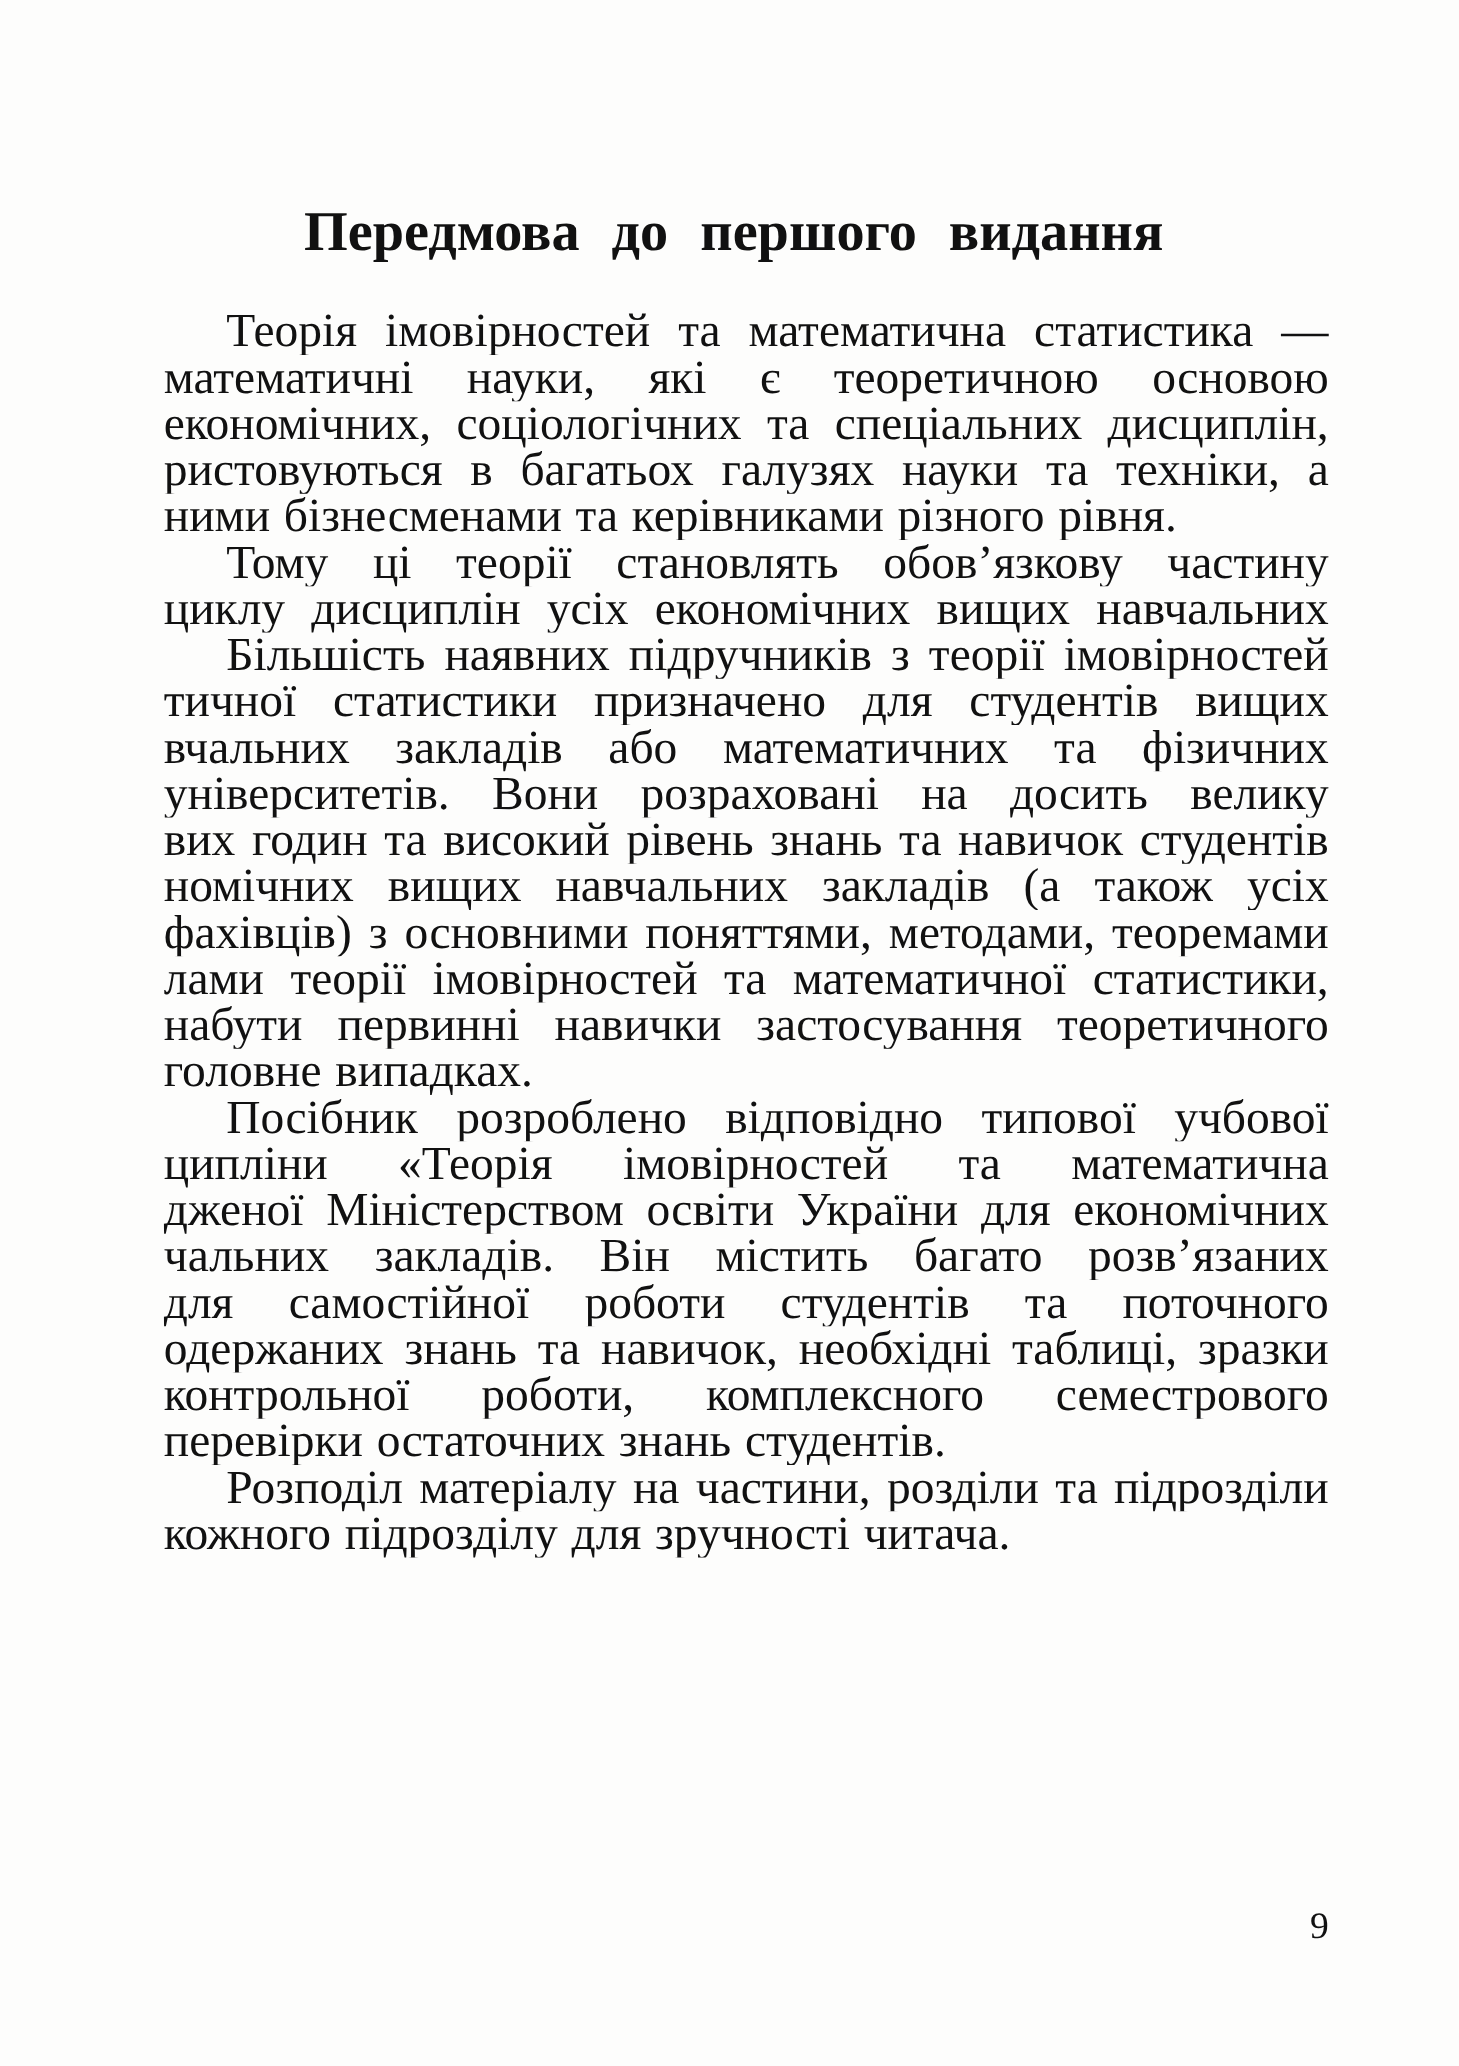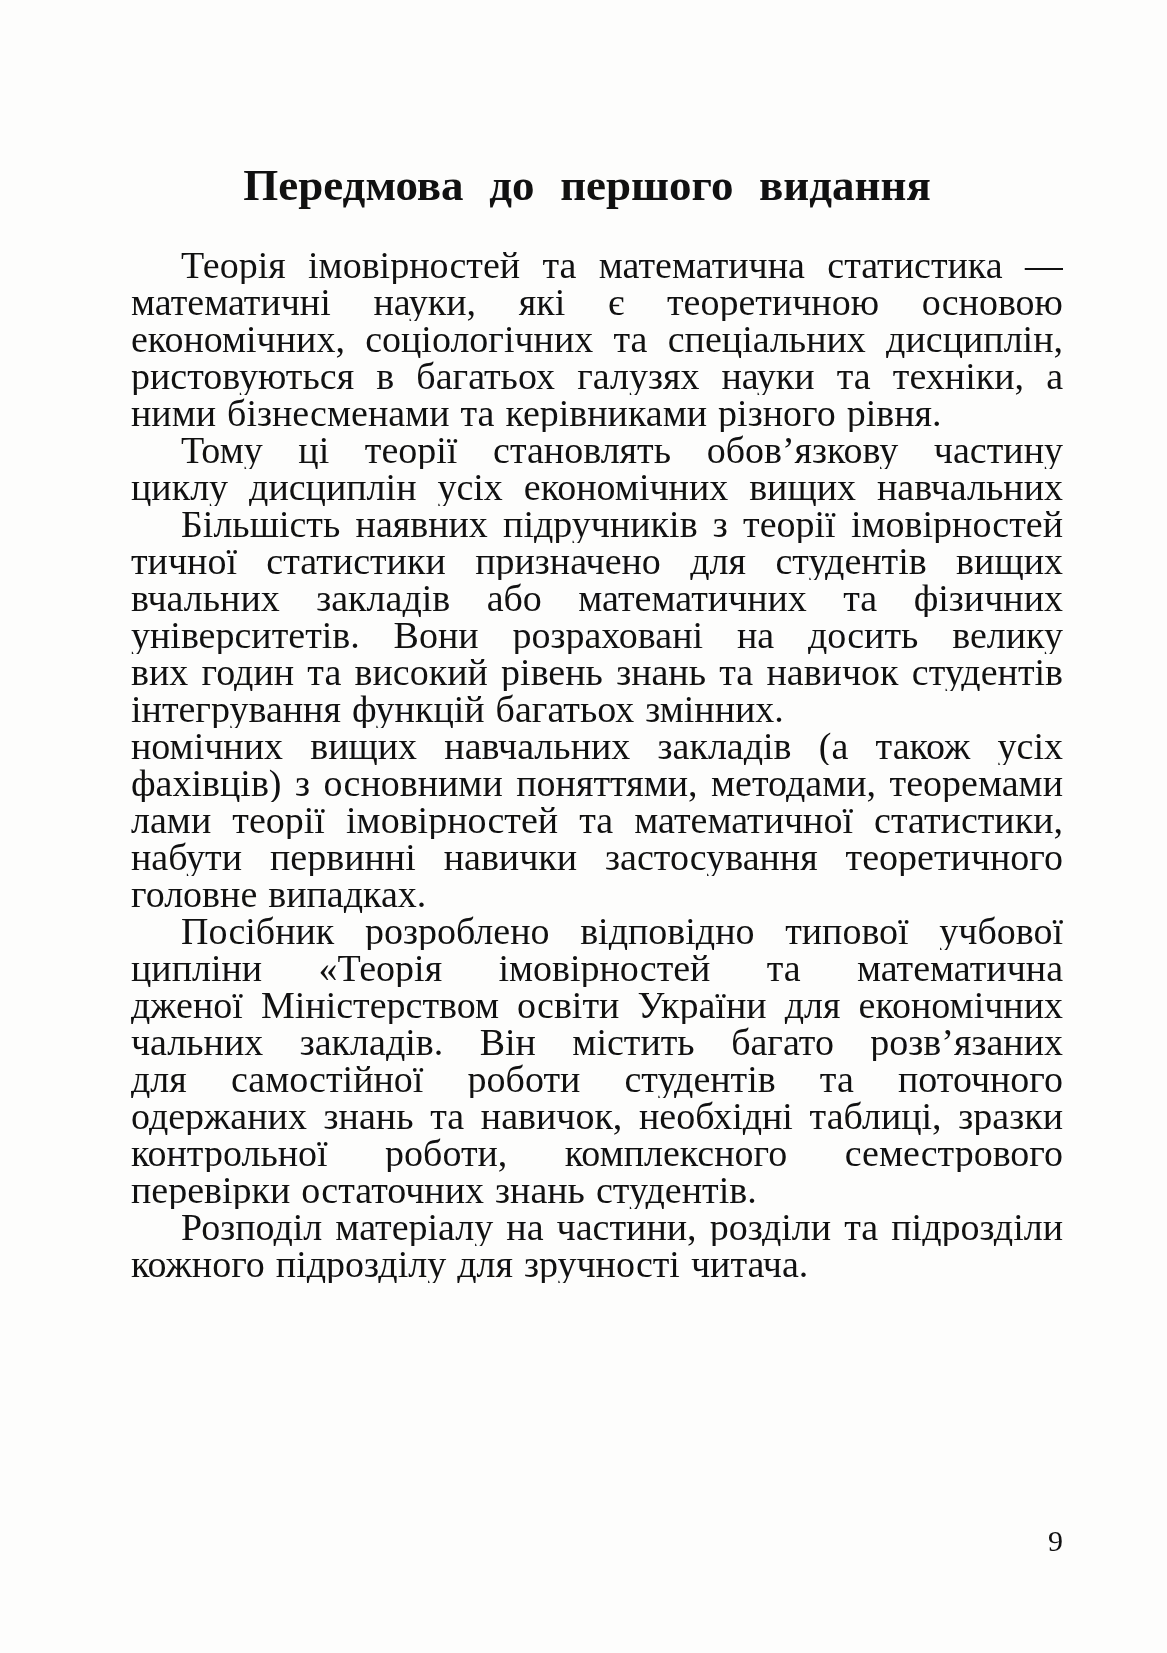--- a/index.html
+++ b/index.html
@@ -81,21 +81,20 @@
       <div class="para">
         <div class="line first">Тому ці теорії становлять обов’язкову частину математичного</div>
         <div class="line last">циклу дисциплін усіх економічних вищих навчальних закладів.</div>
       </div>
       <div class="para">
         <div class="line first">Більшість наявних підручників з теорії імовірностей та матема-</div>
         <div class="line">тичної статистики призначено для студентів вищих технічних на-</div>
         <div class="line">вчальних закладів або математичних та фізичних спеціальностей</div>
         <div class="line">університетів. Вони розраховані на досить велику технічних учбо-</div>
         <div class="line">вих годин та високий рівень знань та навичок студентів не тільки</div>
-        <div class="line last">інтегрування функцій багатьох змінних.</div>
       </div>
       <div class="para">
         <div class="line">номічних вищих навчальних закладів (а також усіх зацікавлених</div>
         <div class="line">фахівців) з основними поняттями, методами, теоремами та форму-</div>
         <div class="line">лами теорії імовірностей та математичної статистики, допомогти їм</div>
         <div class="line">набути первинні навички застосування теоретичного матеріалу в</div>
         <div class="line last">головне випадках.</div>
       </div>
       <div class="para">
         <div class="line first">Посібник розроблено відповідно типової учбової програми дис-</div>

